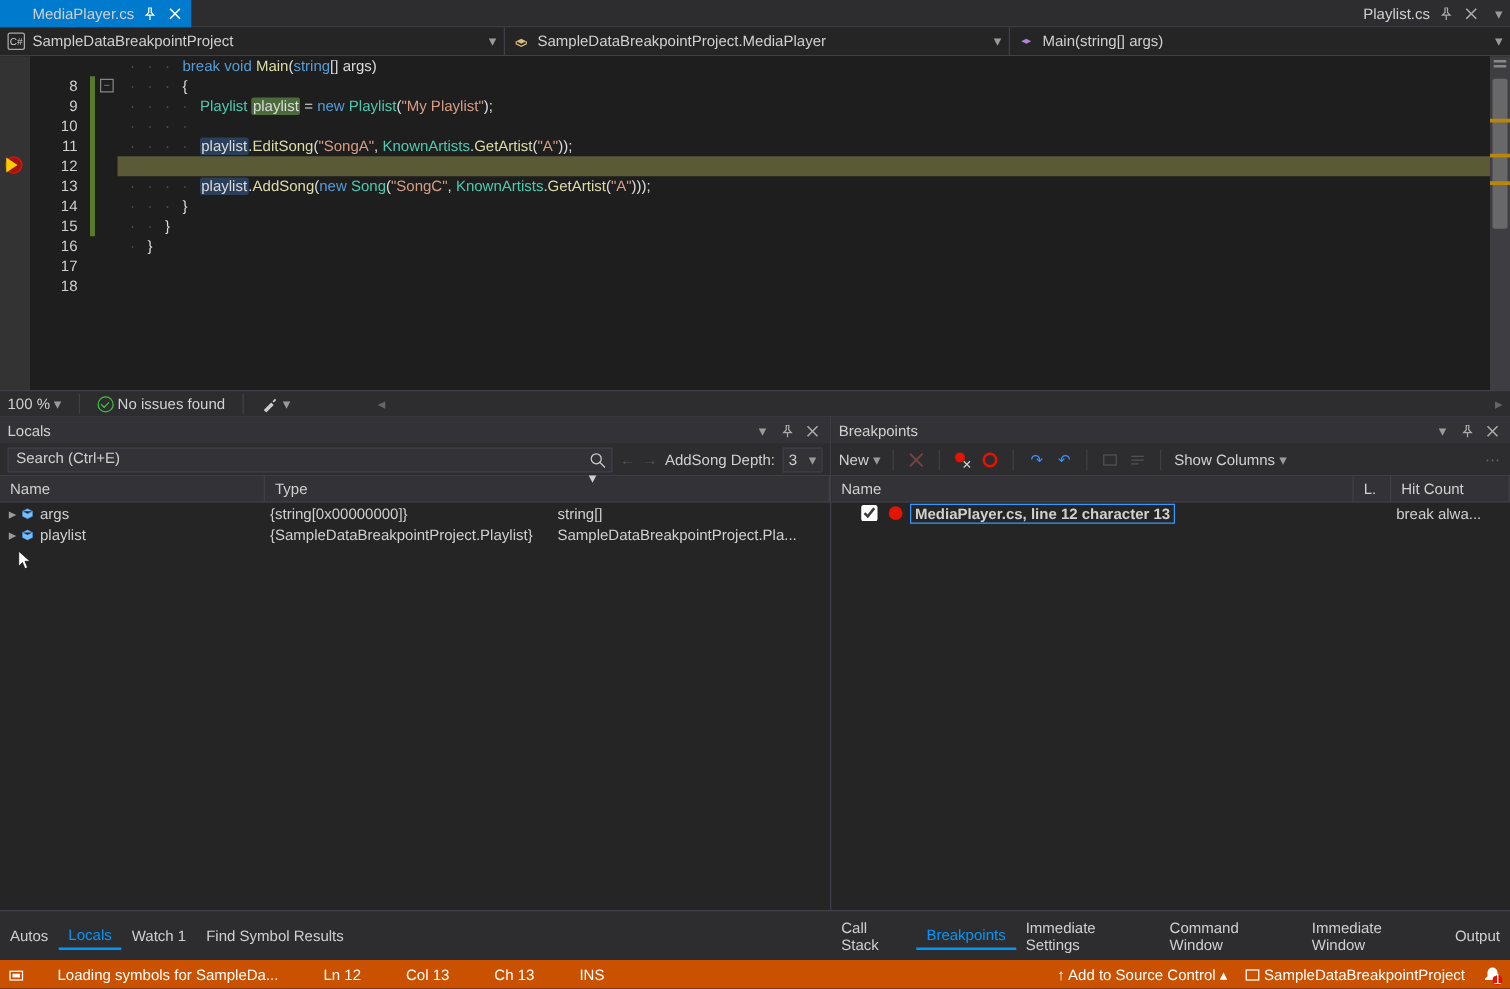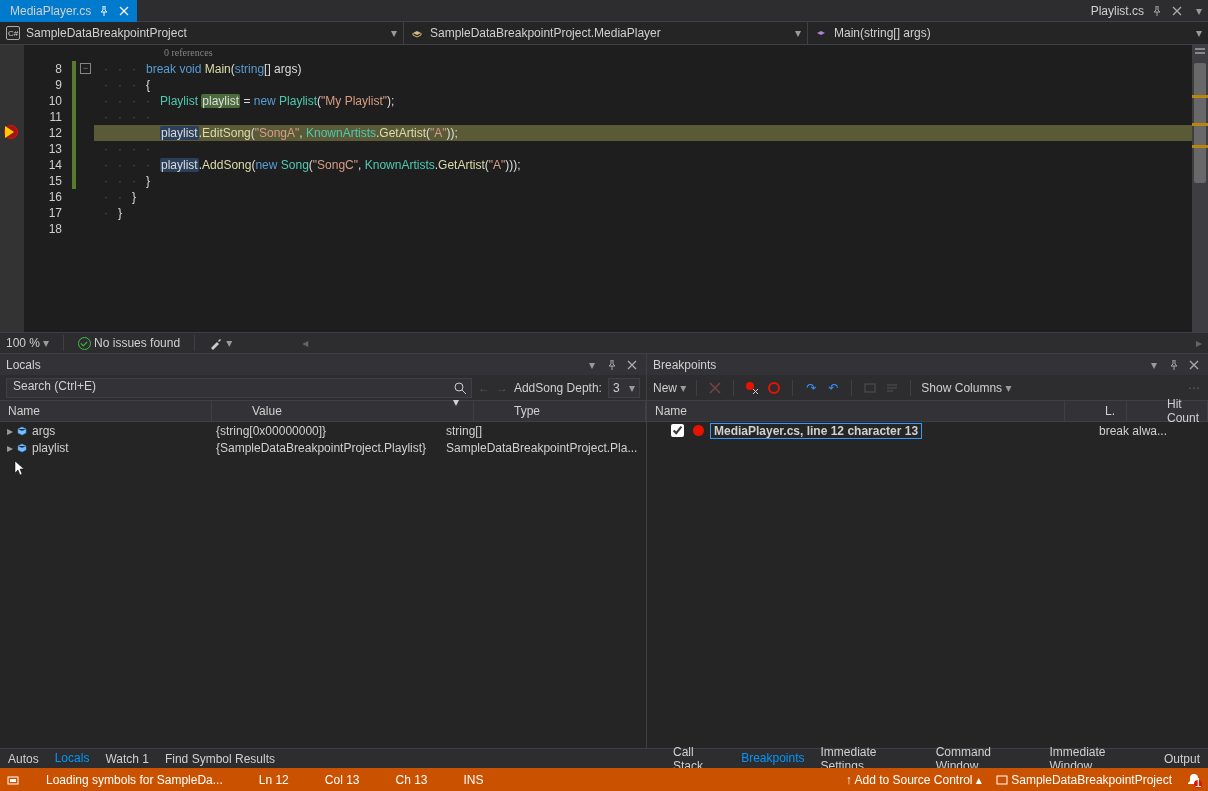--- a/index.html
+++ b/index.html
@@ -8,21 +8,21 @@
     --blue:#0097fb; --blue-light:#55aaff; --tab-active:#007acc;
     --orange:#ca5100; --keyword:#569cd6; --type:#4ec9b0; --string:#d69d85;
     --method:#dcdcaa; --num:#b5cea8; --codelens:#858585; --ln:#2b91af;
     --sel-yellow:#5a5a37; --hl-green:#4b6b3c;
   }
   *{box-sizing:border-box;font-family:"Segoe UI",Tahoma,sans-serif;font-size:12px;color:var(--text);}
   html,body{margin:0;padding:0;width:1208px;height:791px;background:var(--bg);overflow:hidden;}
   .root{display:flex;flex-direction:column;width:100%;height:100%;}
 
   .tabbar{height:22px;background:var(--bg3);display:flex;align-items:center;border-bottom:1px solid var(--border);}
-  .tab{height:22px;display:flex;align-items:center;padding:0 6px 0 10px;gap:6px;color:var(--text);}
+  .tab{height:22px;display:flex;align-items:center;padding:0 6px 0 26px;gap:6px;color:var(--text);}
   .tab.active{background:var(--tab-active);color:#fff;}
   .tab .pin,.tab .close{width:14px;height:14px;display:flex;align-items:center;justify-content:center;}
 
   .navbar{height:23px;background:var(--bg2);display:flex;align-items:center;border-bottom:1px solid var(--border);}
   .navcell{flex:1;display:flex;align-items:center;padding:0 6px;gap:6px;border-right:1px solid var(--border);height:100%;}
   .navcell:last-child{border-right:none;flex:0 0 400px;}
   .chev{color:var(--text-dim);}
   .iconbox{width:14px;height:14px;border:1px solid #aaa;border-radius:2px;display:flex;align-items:center;justify-content:center;font-size:8px;}
 
   .editor{flex:1;display:flex;background:var(--bg);position:relative;font-family:Consolas,monospace;}
@@ -61,33 +61,33 @@
   .panel.l{width:665px;border-right:1px solid var(--border);}
   .panel.r{flex:1;}
   .p-title{height:21px;background:var(--bg4);display:flex;align-items:center;padding:0 6px;justify-content:space-between;}
   .p-title .tbtns{display:flex;gap:4px;}
   .tbtn{width:16px;height:16px;display:flex;align-items:center;justify-content:center;color:var(--text-dim);}
   .p-toolbar{height:26px;display:flex;align-items:center;gap:6px;padding:0 6px;background:var(--bg3);border-bottom:1px solid var(--border);}
   .search{flex:1;height:20px;background:var(--bg4);border:1px solid var(--border);padding:0 22px 0 6px;color:var(--text-dim);position:relative;}
   .search .mag{position:absolute;right:4px;top:2px;}
   .navarrow{color:#555;}
   .sel-small{width:32px;height:20px;background:var(--bg4);border:1px solid var(--border);display:flex;align-items:center;padding:0 4px;justify-content:space-between;}
-  .grid-head{height:21px;display:flex;background:var(--bg4);border-bottom:1px solid var(--border);gap:32px;}
+  .grid-head{height:21px;display:flex;background:var(--bg4);border-bottom:1px solid var(--border);}
   .gh{padding:0 8px;display:flex;align-items:center;border-right:1px solid var(--border);}
   .grid-body{flex:1;overflow:hidden;position:relative;}
   .gr{height:17px;display:flex;align-items:center;}
   .gc{padding:0 4px;overflow:hidden;text-overflow:ellipsis;white-space:nowrap;}
   .exp{width:12px;text-align:center;color:var(--text-dim);}
   .cube{width:12px;height:12px;display:inline-block;margin-right:4px;color:#75beff;}
   .bp-dot2{width:11px;height:11px;border-radius:50%;background:#e51400;}
   .bp-label{border:1px solid #3399ff;padding:0 3px;font-weight:bold;}
 
   .sep{width:1px;height:16px;background:var(--border);margin:0 4px;}
 
-  .bottom-tabs{height:20px;background:var(--bg3);display:flex;align-items:center;border-top:1px solid var(--border);}
+  .bottom-tabs{height:40px;background:var(--bg3);display:flex;align-items:center;border-top:1px solid var(--border);}
   .btab{padding:0 8px;height:22px;display:flex;align-items:center;color:var(--text);}
   .btab.active{color:var(--blue);border-bottom:2px solid var(--blue);}
 
   .statusbar{height:23px;background:var(--orange);display:flex;align-items:center;color:#fff;font-size:11px;padding:0 6px;gap:36px;}
   .statusbar *{color:#fff;}
   .sb-right{margin-left:auto;display:flex;align-items:center;gap:14px;}
 
   svg{display:block;}
 </style>
 </head>
@@ -176,21 +176,20 @@
       </div>
     <div class="mod-gutter">
       <div style="height:16px"></div>
       <div class="mod-bar" style="height:128px"></div>
     </div>
     <div class="fold-gutter">
       <div class="fold-box" style="top:18px">−</div>
     </div>
     <div class="code" id="code">
       <div class="cur-line" style="top:80px;"></div>
-    <div class="codelens-line">0 references</div>
         <div class="code-line" style="position: relative; z-index: 1;"><span class="dots">·   ·   ·   </span><span class="kw">break</span><span class="pln"> </span><span class="kw">void</span><span class="pln"> </span><span class="mth">Main</span><span class="pln">(</span><span class="kw">string</span><span class="pln">[] </span><span class="pln">args</span><span class="pln">)</span></div>
         <div class="code-line" style="position: relative; z-index: 1;"><span class="dots">·   ·   ·   </span><span class="pln">{</span></div>
         <div class="code-line" style="position: relative; z-index: 1;"><span class="dots">·   ·   ·   ·   </span><span class="tp">Playlist</span><span class="pln"> </span><span class="hl-word pln">playlist</span><span class="pln"> = </span><span class="kw">new</span><span class="pln"> </span><span class="tp">Playlist</span><span class="pln">(</span><span class="str">"My Playlist"</span><span class="pln">);</span></div>
         <div class="code-line" style="position: relative; z-index: 1;"><span class="dots">·   ·   ·   ·   </span></div>
         <div class="code-line" style="position: relative; z-index: 1;"><span class="dots">·   ·   ·   ·   </span><span class="hl-ref pln">playlist</span><span class="pln">.</span><span class="mth">EditSong</span><span class="pln">(</span><span class="str">"SongA"</span><span class="pln">, </span><span class="tp">KnownArtists</span><span class="pln">.</span><span class="mth">GetArtist</span><span class="pln">(</span><span class="str">"A"</span><span class="pln">));</span></div>
         <div class="code-line" style="position: relative; z-index: 1;"><span class="dots">·   ·   ·   ·   </span></div>
         <div class="code-line" style="position: relative; z-index: 1;"><span class="dots">·   ·   ·   ·   </span><span class="hl-ref pln">playlist</span><span class="pln">.</span><span class="mth">AddSong</span><span class="pln">(</span><span class="kw">new</span><span class="pln"> </span><span class="tp">Song</span><span class="pln">(</span><span class="str">"SongC"</span><span class="pln">, </span><span class="tp">KnownArtists</span><span class="pln">.</span><span class="mth">GetArtist</span><span class="pln">(</span><span class="str">"A"</span><span class="pln">)));</span></div>
         <div class="code-line" style="position: relative; z-index: 1;"><span class="dots">·   ·   ·   </span><span class="pln">}</span></div>
         <div class="code-line" style="position: relative; z-index: 1;"><span class="dots">·   ·   </span><span class="pln">}</span></div>
         <div class="code-line" style="position: relative; z-index: 1;"><span class="dots">·   </span><span class="pln">}</span></div>
@@ -266,21 +265,20 @@
         <span class="navarrow">←</span>
         <span class="navarrow">→</span>
         <span>AddSong Depth:</span>
         <div class="sel-small">
           <span>3</span>
             <span class="chev">▾</span>
         </div>
       </div>
       <div class="grid-head">
         <div class="gh" style="width:212px">Name</div>
-        <div class="gh" style="width:230px">Value</div>
         <div class="gh" style="flex:1">Type</div>
       </div>
       <div class="grid-body" id="locals-rows">
         <div style="position:absolute;left:14px;top:38px;">
           <svg width="12" height="16" viewBox="0 0 12 16">
               <path d="M1 1l0 12 3-3 2 5 2-1-2-5 4 0z" fill="#fff" stroke="#000" stroke-width="0.5"></path>
             </svg>
         </div>
       <div class="gr">
             <span class="gc" style="width:212px;display:flex;align-items:center"><span class="exp">▸</span><span class="cube">

